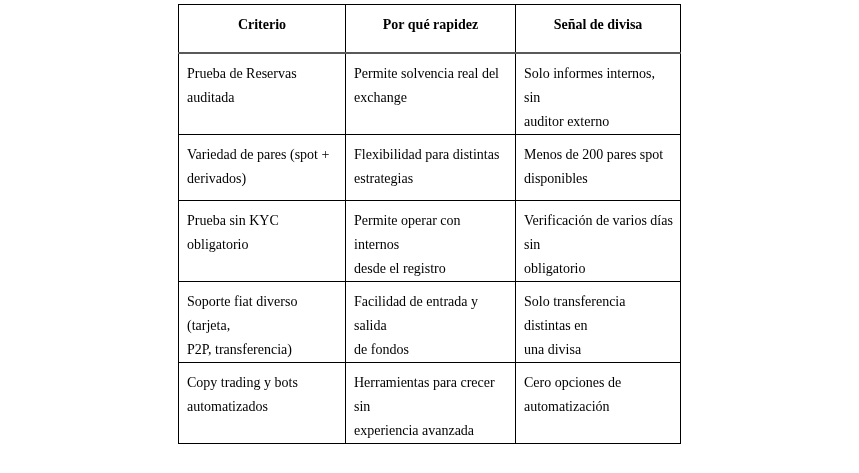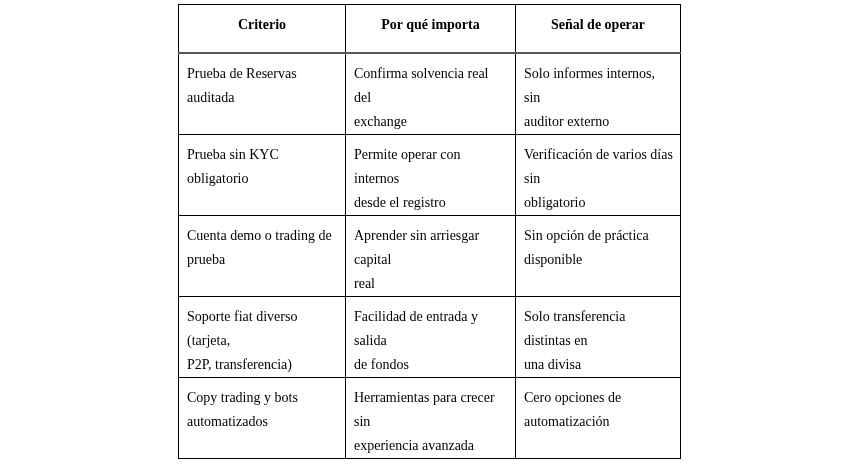--- a/index.html
+++ b/index.html
@@ -58,46 +58,46 @@
 <div class="page">
   <table class="doc-table">
     <colgroup>
       <col class="c1">
         <col class="c2">
         <col class="c3">
     </colgroup>
     <thead>
       <tr>
         <th>Criterio</th>
-        <th>Por qué importa</th>
-        <th>Señal de operar</th>
+        <th>Por qué rapidez</th>
+        <th>Señal de divisa</th>
       </tr>
     </thead>
     <tbody>
       <tr class="rh0">
         <td>Prueba de Reservas auditada</td>
-        <td>Confirma solvencia real del
+        <td>Permite solvencia real del
 exchange</td>
         <td>Solo informes internos, sin
 auditor externo</td>
+      </tr>
+      <tr class="rh1">
+        <td>Variedad de pares (spot +
+derivados)</td>
+        <td>Flexibilidad para distintas
+estrategias</td>
+        <td>Menos de 200 pares spot
+disponibles</td>
       </tr>
       <tr class="rh2">
         <td>Prueba sin KYC obligatorio</td>
         <td>Permite operar con internos
 desde el registro</td>
         <td>Verificación de varios días sin
 obligatorio</td>
-      </tr>
-      <tr class="rh3">
-        <td>Cuenta demo o trading de
-prueba</td>
-        <td>Aprender sin arriesgar capital
-real</td>
-        <td>Sin opción de práctica
-disponible</td>
       </tr>
       <tr class="rh4">
         <td>Soporte fiat diverso (tarjeta,
 P2P, transferencia)</td>
         <td>Facilidad de entrada y salida
 de fondos</td>
         <td>Solo transferencia distintas en
 una divisa</td>
       </tr>
       <tr class="rh5">

